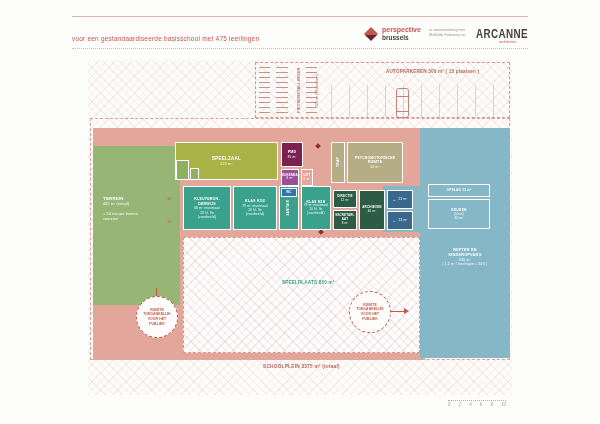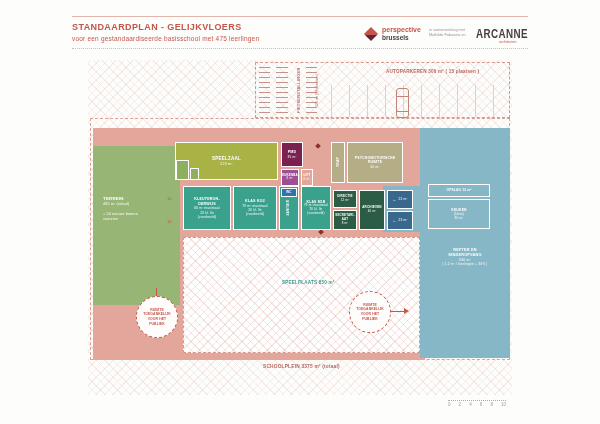--- a/index.html
+++ b/index.html
@@ -27,21 +27,20 @@
   .diamond-marker{width:4px;height:4px;background:#8e2f27;transform:rotate(45deg);}
   .scalebar{border-top:1px dotted #b3a7a3;display:flex;justify-content:space-between;
             color:#a89c98;font-size:4.5px;padding-top:1px;}
 </style>
 </head>
 <body>
 
 <div class="page">
 
   <div class="abs" style="left:72px;top:16px;width:456px;border-top:1px solid #e3b4ab;"></div>
-  <div class="abs" style="left:72px;top:22px;font-size:9px;font-weight:bold;color:#c4564a;letter-spacing:.4px;">STANDAARDPLAN - GELIJKVLOERS</div>
   <div class="abs" style="left:72px;top:35px;font-size:6.5px;color:#c4564a;letter-spacing:.2px;">voor een gestandaardiseerde basisschool met 475 leerlingen</div>
   <div class="abs" style="left:72px;top:48px;width:456px;border-top:1px dotted #e3b4ab;"></div>
 
   <div class="abs" style="left:366px;top:29px;width:10px;height:10px;transform:rotate(45deg);
               background:linear-gradient(135deg,#c4564a 0 55%,#5f2633 55%);"></div>
   <div class="abs" style="left:382px;top:26px;">
     <div style="font-size:7px;font-weight:bold;color:#c4564a;line-height:1.1;">perspective</div>
     <div style="font-size:6.5px;font-weight:bold;color:#4a4040;line-height:1.1;">brussels</div>
   </div>
   <div class="abs" style="left:429px;top:28px;width:46px;">

